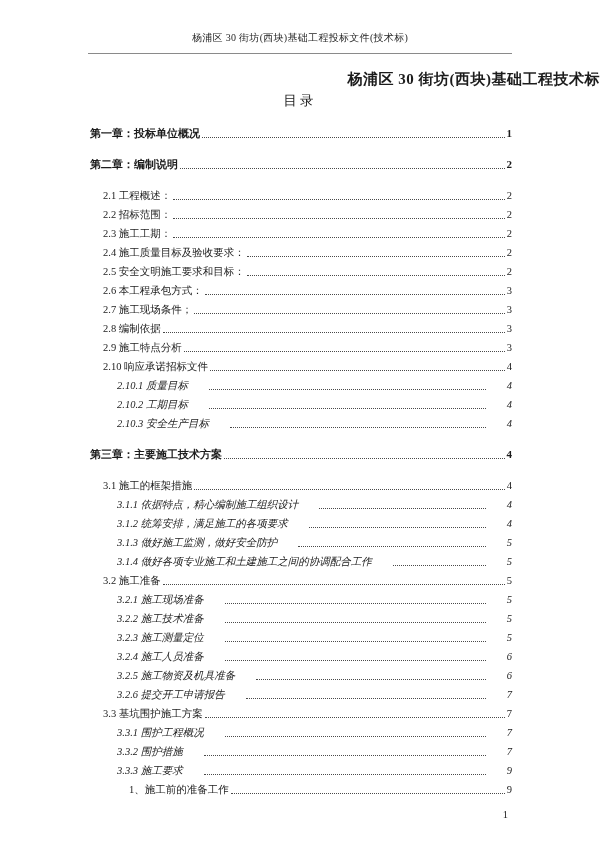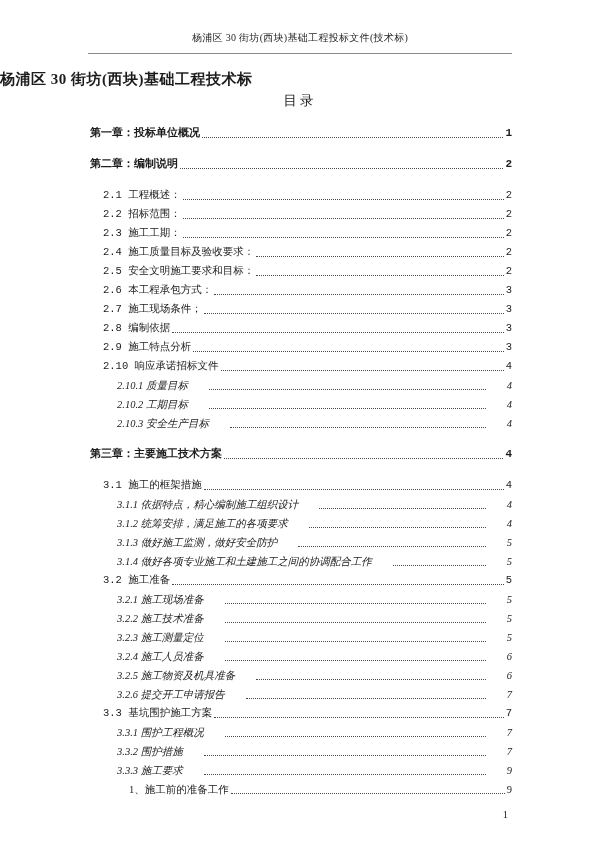--- a/index.html
+++ b/index.html
@@ -27,21 +27,21 @@
     letter-spacing: 0.3px;
     white-space: nowrap;
   }
   .header-rule {
     border-bottom: 1px solid #8a8a8a;
     margin-top: 9px;
     height: 0;
   }
   .doc-title {
     margin: 15px 0 0 0;
-    text-align: left;
+    text-align: right;
     font-size: 15px;
     line-height: 20px;
     font-weight: bold;
     letter-spacing: 0.5px;
   }
   .toc-heading {
     margin: 3px 0 0 0;
     text-align: center;
     font-size: 13.5px;
     line-height: 18px;
@@ -56,23 +56,22 @@
     align-items: flex-end;
     height: 19px;
     font-size: 10.5px;
     line-height: 15px;
   }
   .toc-row.lvl0 {
     font-weight: bold;
     font-size: 11px;
     margin: 12px 0;
     padding-left: 2px;
-    font-family: Liberation Mono, monospace;
-  }
-  .toc-row.lvl1 { padding-left: 15px; font-family: Liberation Mono, monospace; }
+  }
+  .toc-row.lvl1 { padding-left: 15px; }
   .toc-row.lvl2 { padding-left: 29px; font-style: italic; gap: 19px; }
   .toc-row.lvl3 { padding-left: 41px; }
   .toc-label { white-space: nowrap; }
   .toc-leader {
     flex: 1 1 auto;
     min-width: 8px;
     height: 0;
     border-bottom: 1.6px dotted #4a4a4a;
     margin: 0 2px 3px 2px;
   }

